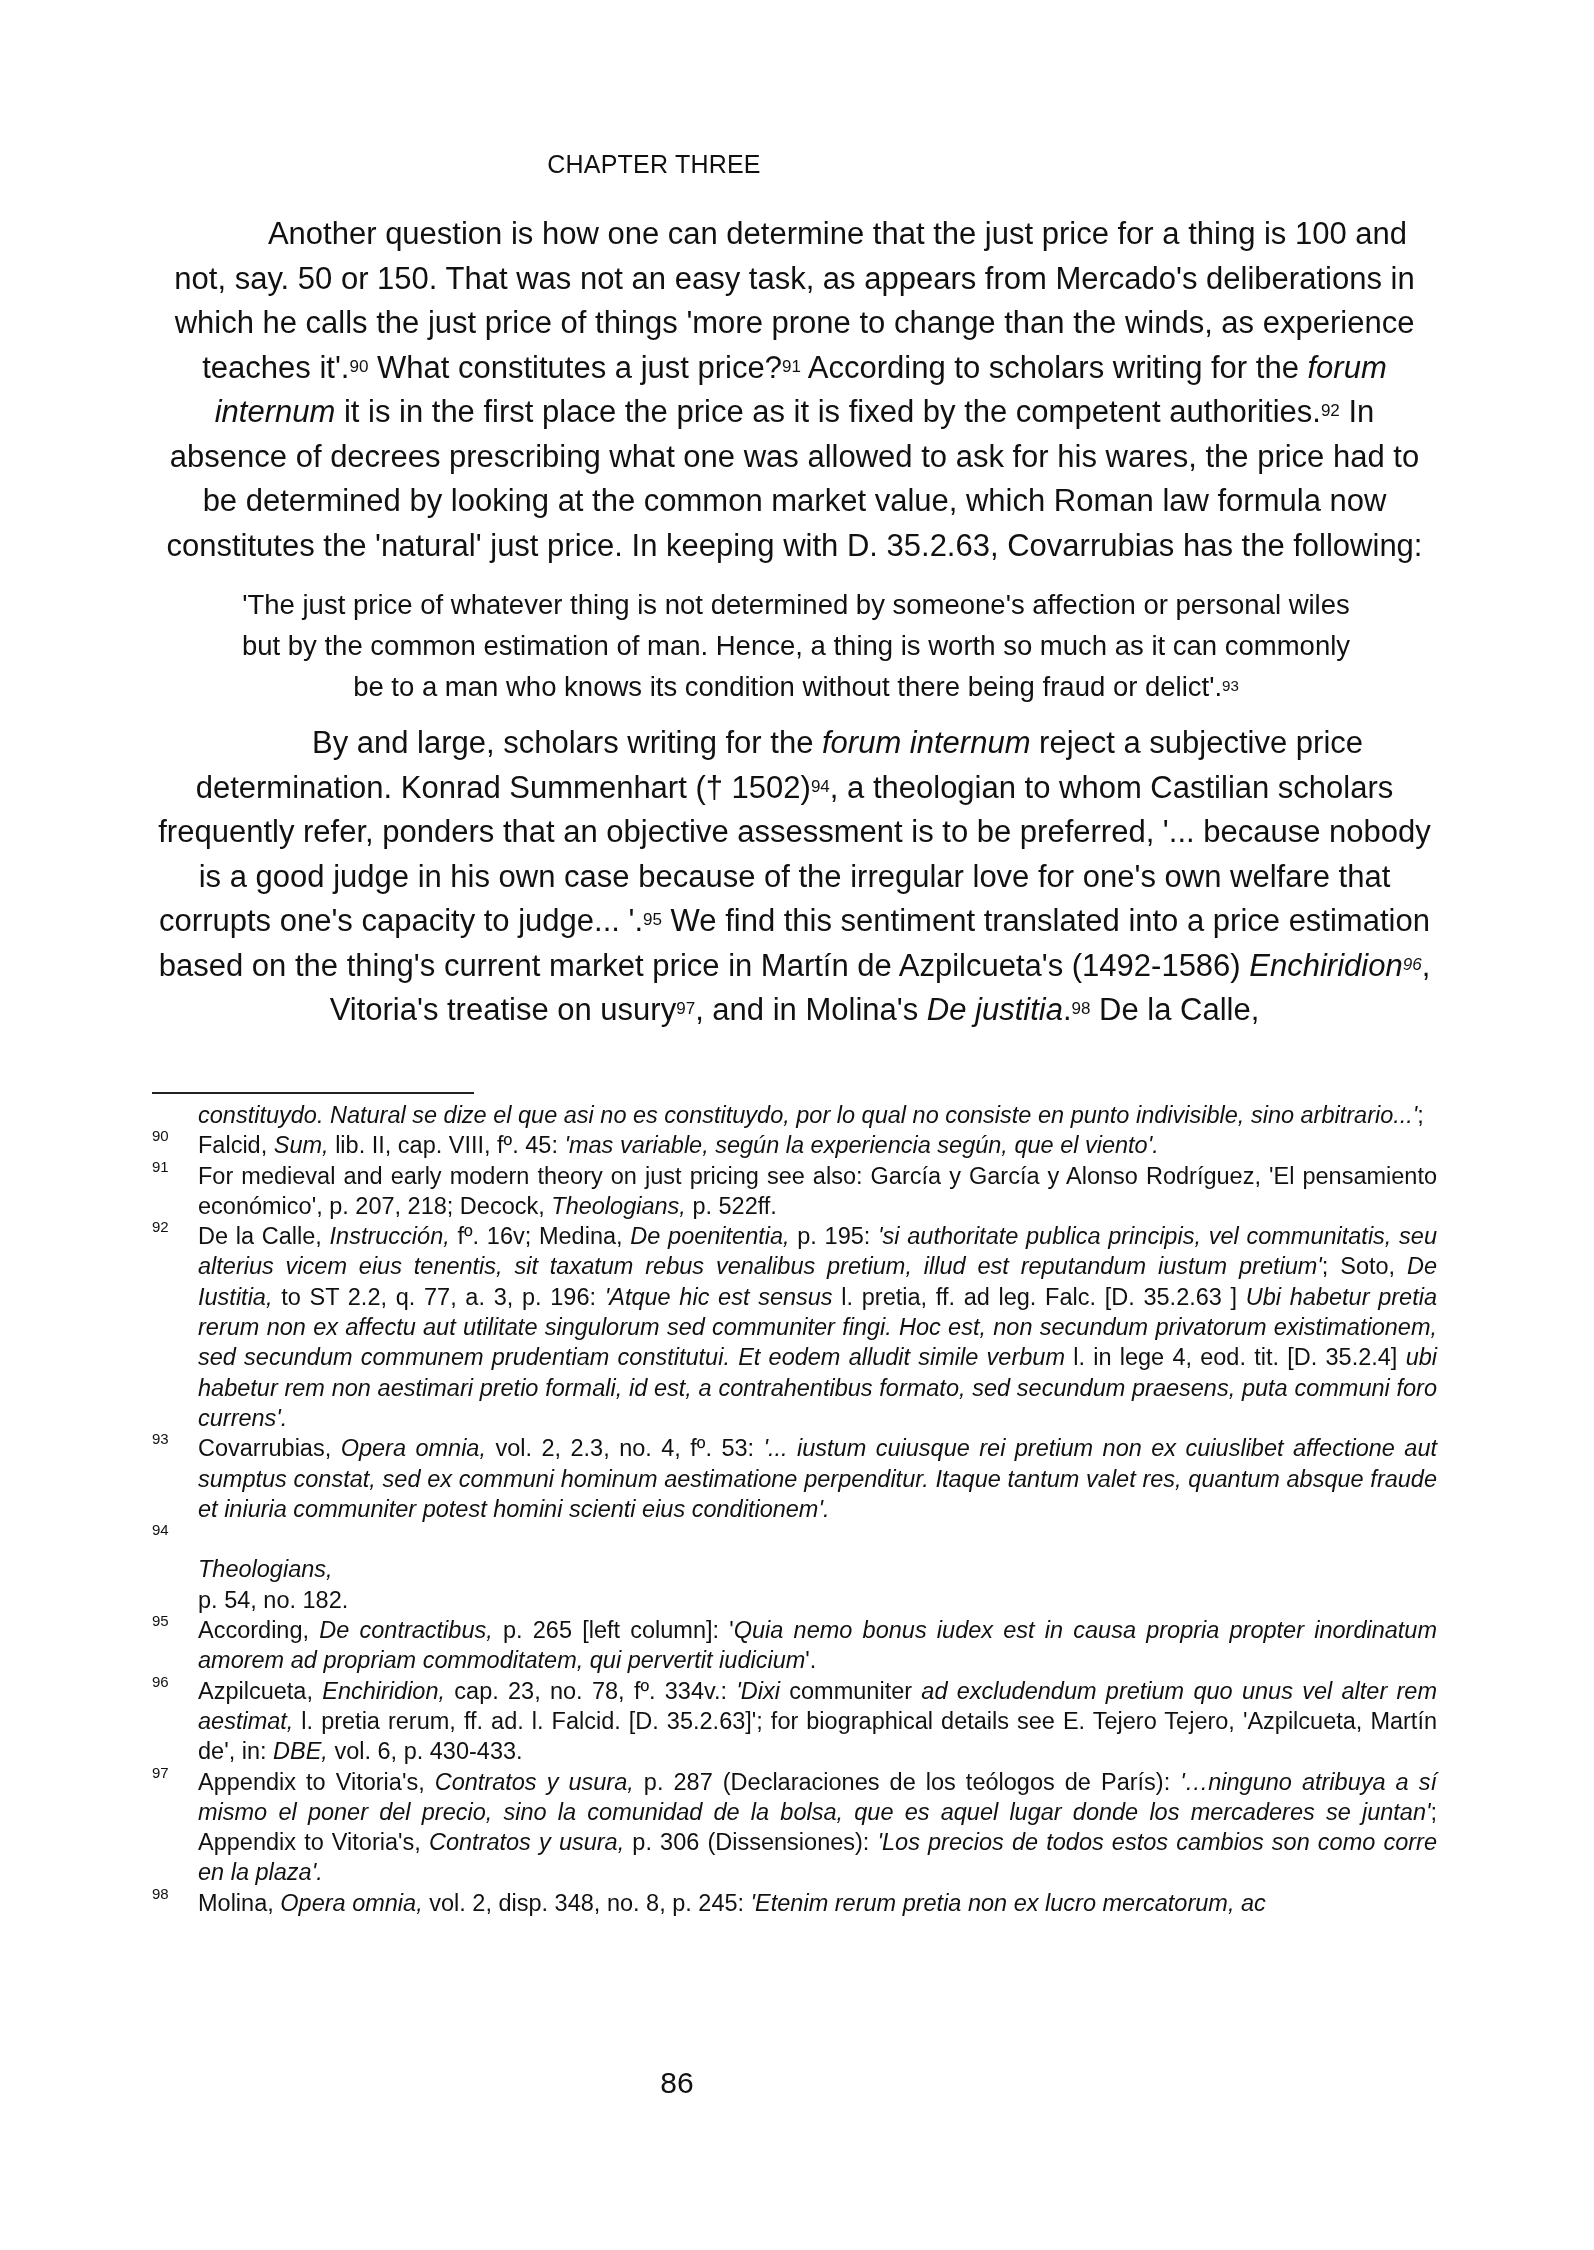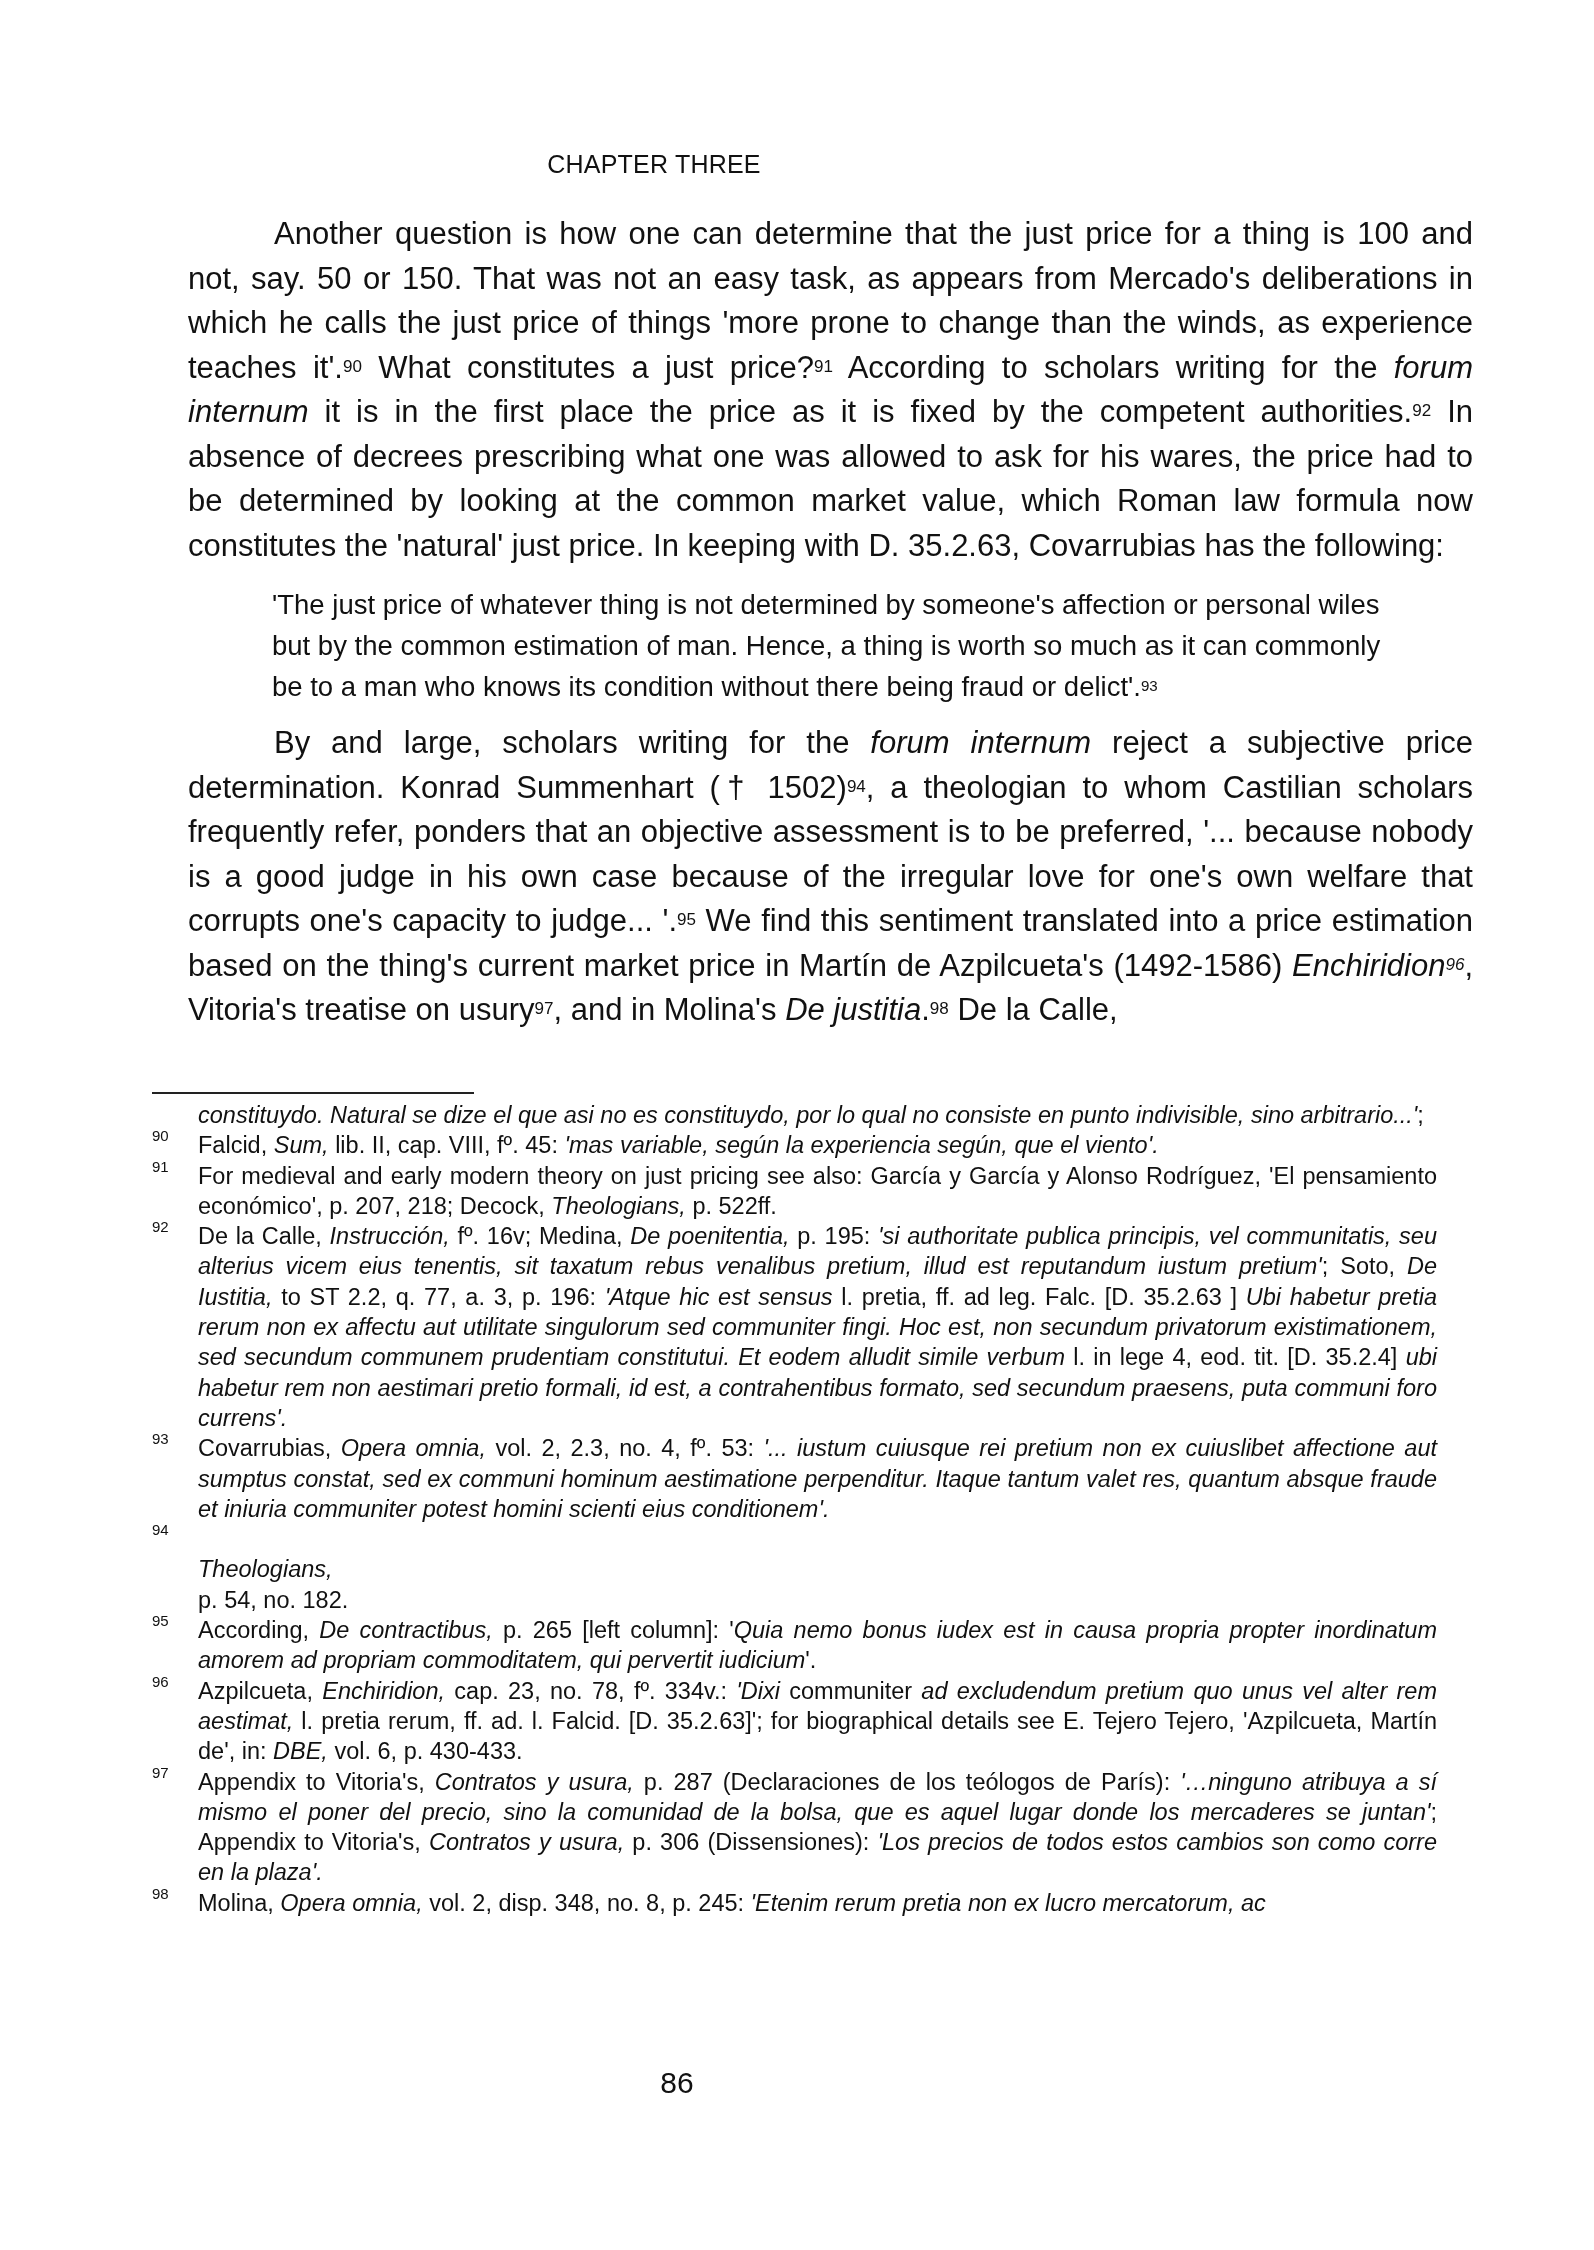--- a/index.html
+++ b/index.html
@@ -6,23 +6,23 @@
   body {
     width: 1594px; height: 2250px; position: relative; overflow: hidden;
     font-family: "Liberation Sans", sans-serif; color: #111111;
   }
   .running-head {
     position: absolute; top: 150px; left: 0; width: 1308px;
     text-align: center; font-size: 25px; letter-spacing: 0.2px;
   }
   .body-text {
     position: absolute; left: 152px; top: 212px; width: 1285px;
-    font-size: 31px; line-height: 44.5px; text-align: justify; margin-left: 36px;
+    font-size: 31px; line-height: 44.5px; text-align: justify;
   }
-  .body-text p { margin: 0; text-indent: 86px; }
+  .body-text p { margin: 0; text-indent: 86px; text-align: center; }
   .blockquote {
     margin: 16px 0 14px 84px !important; width: 1120px; text-indent: 0 !important;
     font-size: 27.5px; line-height: 41px; text-align: left;
   }
   sup { font-size: 60%; line-height: 0; position: relative; top: -0.25em; vertical-align: baseline; }
   .body-text sup { font-size: 55%; top: -0.35em; }
   .sep {
     position: absolute; left: 152px; top: 1092px; width: 322px; height: 2px; background: #222;
   }
   .footnotes {

